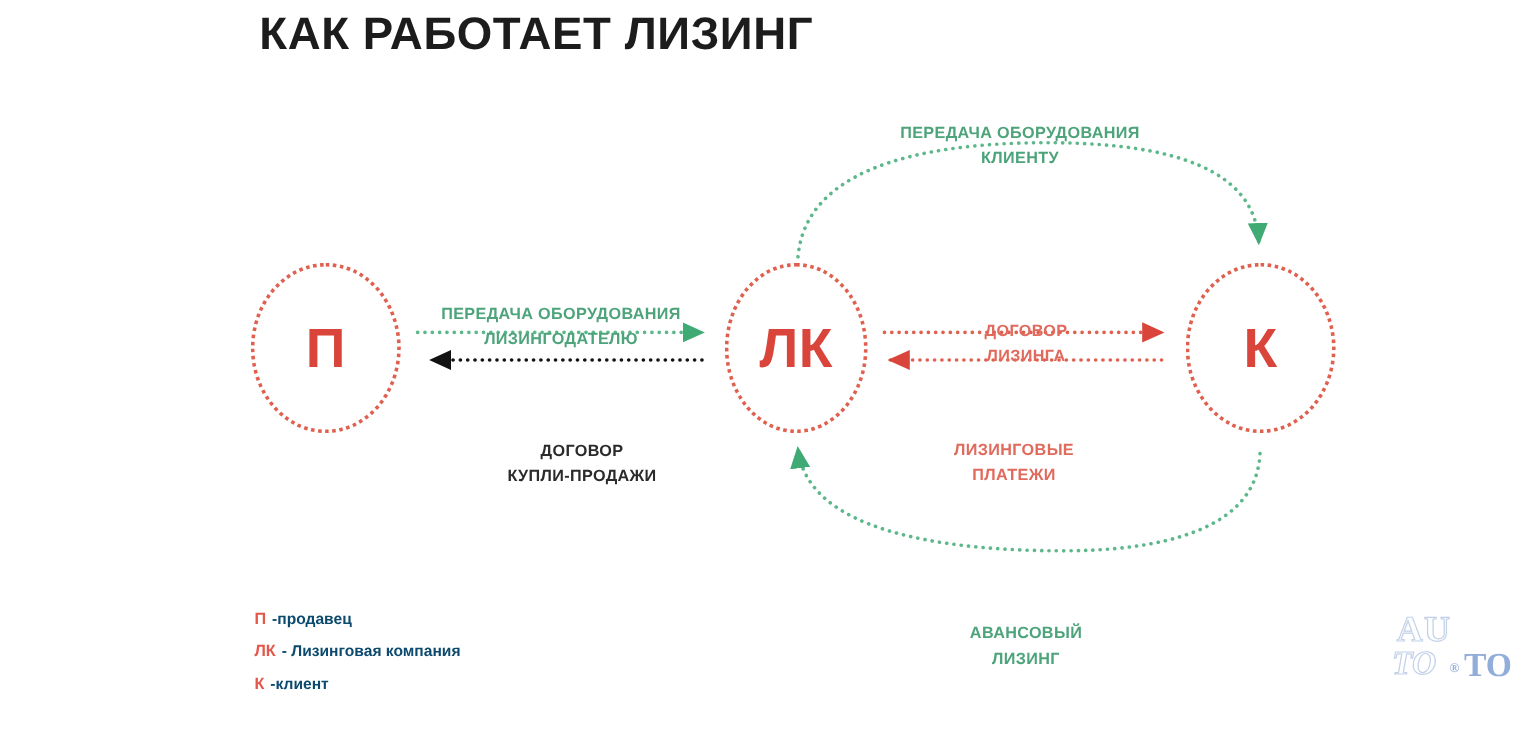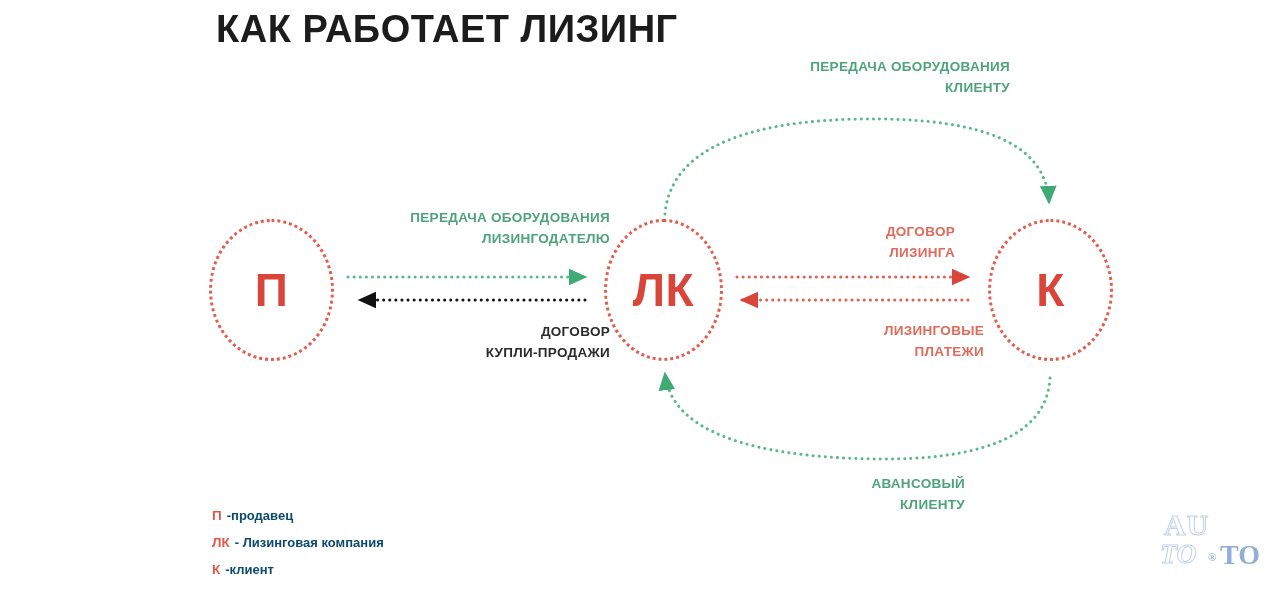--- a/index.html
+++ b/index.html
@@ -59,36 +59,37 @@
     line-height: 1;
     letter-spacing: 0.5px;
   }
   #node-p  { left: 209px; top: 219px; width: 125px; height: 142px; }
   #node-lk { left: 604px; top: 219px; width: 119px; height: 142px; }
   #node-k  { left: 988px; top: 219px; width: 125px; height: 142px; }
 
   
   .edge-label {
     position: absolute;
-    text-align: right;
+    text-align: center;
     font-size: 13.5px;
     font-weight: bold;
     line-height: 1.55;
     letter-spacing: 0.3px;
     white-space: pre-line;
+    margin-top: 44px;
   }
   .lbl-green { color: #4ea47a; }
   .lbl-red   { color: #e06a5c; }
   .lbl-dark  { color: #2b2b2b; }
 
   #lbl-equip-client  { left: 690px; top: 57px;  width: 320px; }
   #lbl-equip-lessor  { left: 325px; top: 208px; width: 285px; }
   #lbl-purchase      { left: 360px; top: 322px; width: 250px; }
   #lbl-lease-agr     { left: 755px; top: 222px; width: 200px; }
-  #lbl-lease-pay     { left: 774px; top: 321px; width: 210px; }
+  #lbl-lease-pay     { left: 740px; top: 321px; width: 210px; }
   #lbl-advance       { left: 745px; top: 474px; width: 220px; }
 
   
   #legend {
     position: absolute;
     left: 212px;
     top: 508px;
     width: 400px;
   }
   .legend-row {
@@ -191,21 +192,21 @@
   <div class="edge-label lbl-dark" id="lbl-purchase">ДОГОВОР
 КУПЛИ-ПРОДАЖИ</div>
 
   <div class="edge-label lbl-red" id="lbl-lease-agr">ДОГОВОР
 ЛИЗИНГА</div>
 
   <div class="edge-label lbl-red" id="lbl-lease-pay">ЛИЗИНГОВЫЕ
 ПЛАТЕЖИ</div>
 
   <div class="edge-label lbl-green" id="lbl-advance">АВАНСОВЫЙ
-КЛИЕНТУ</div>
+ЛИЗИНГ</div>
 
   <div id="legend">
     <div class="legend-row">
       <span class="legend-key">П</span>
       <span class="legend-desc">-продавец</span>
     </div>
     <div class="legend-row">
       <span class="legend-key">ЛК</span>
       <span class="legend-desc">- Лизинговая компания</span>
     </div>

